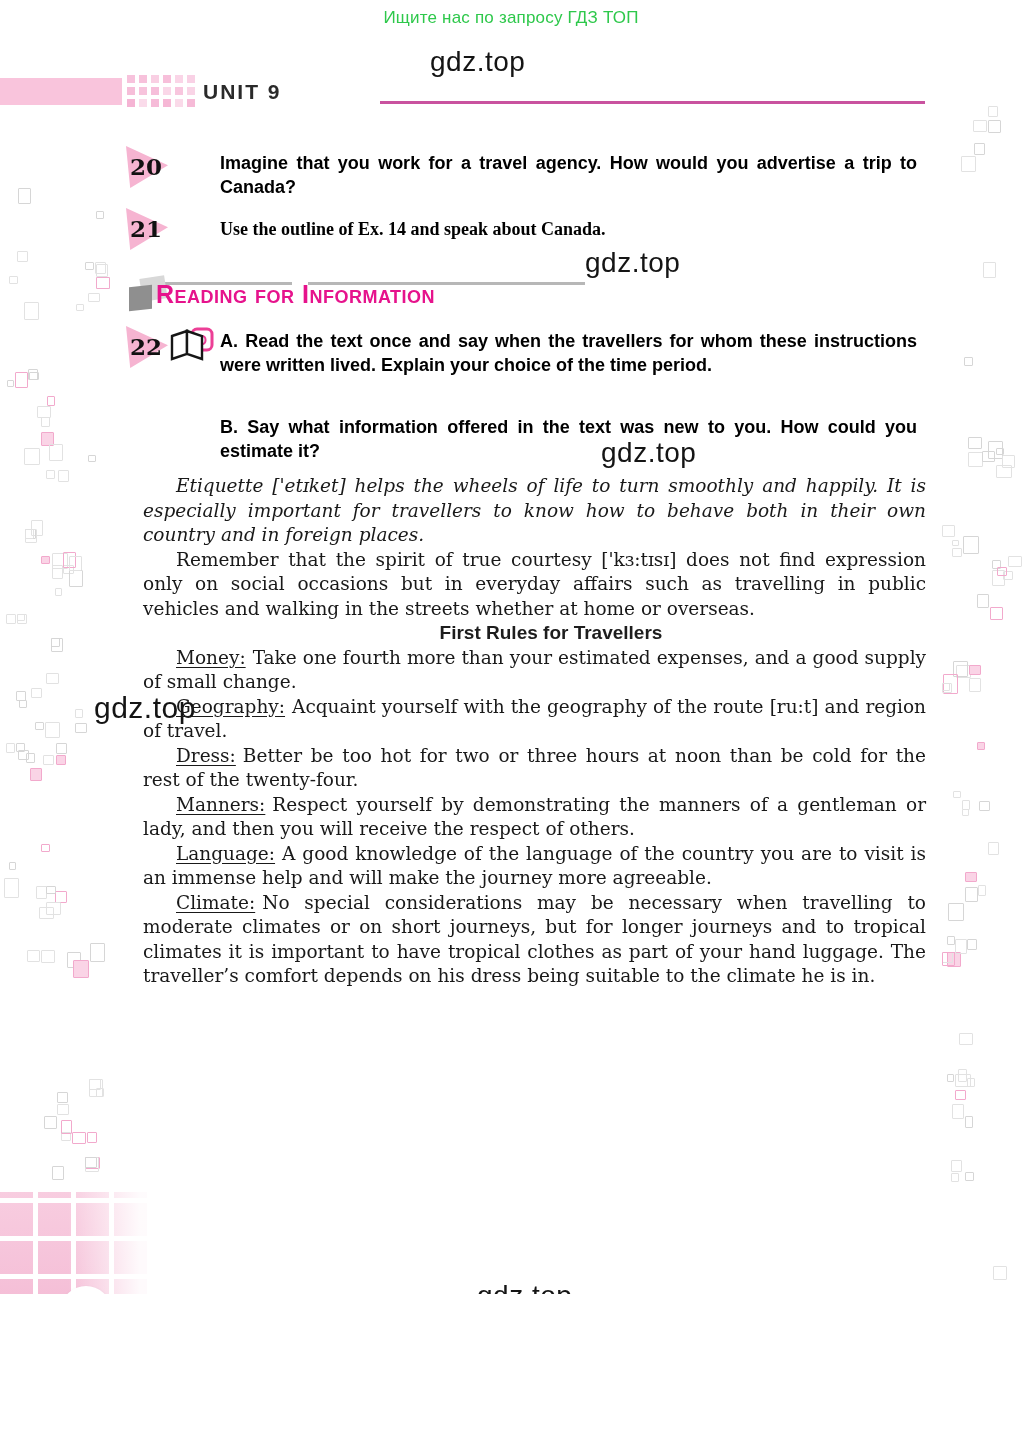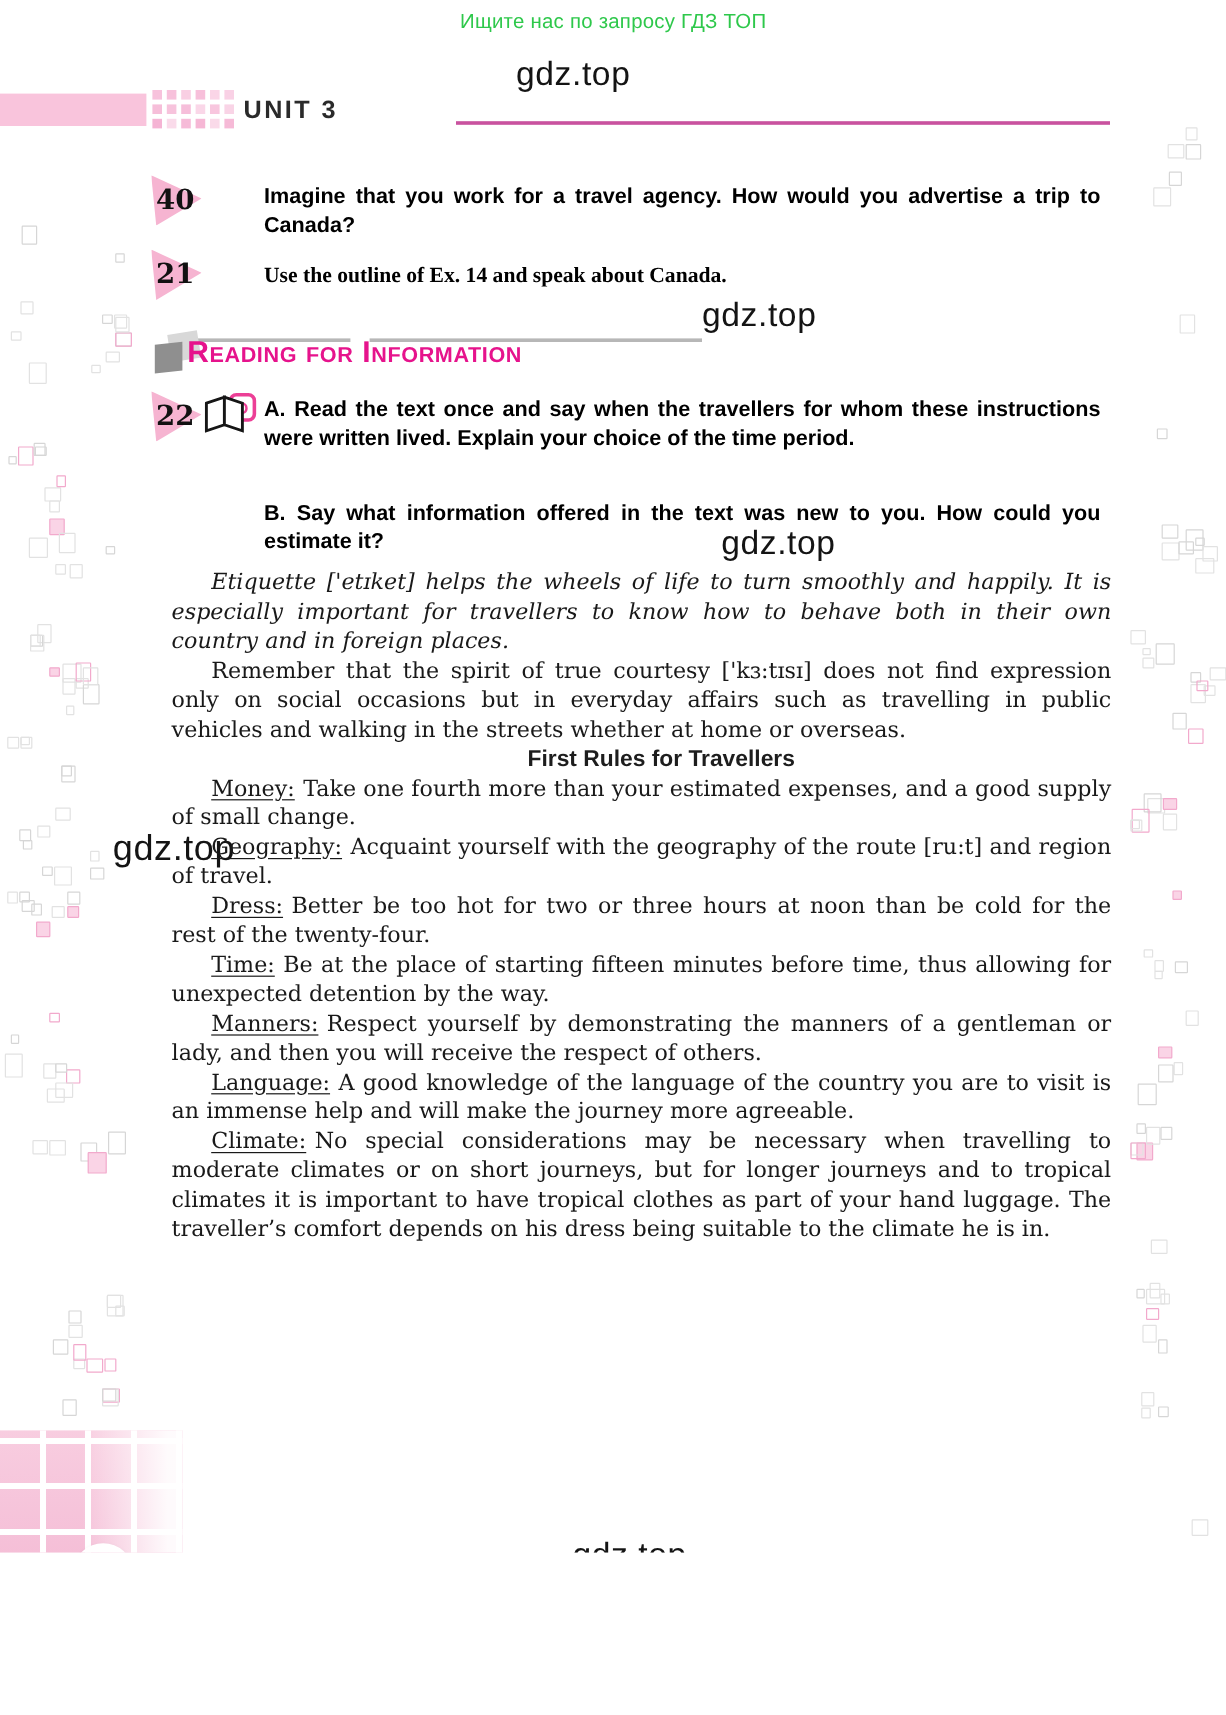--- a/index.html
+++ b/index.html
@@ -265,26 +265,26 @@
       <i style="left: 36px; top: 12px; opacity: 0.52;"></i>
       <i style="left: 48px; top: 12px; opacity: 0.75;"></i>
       <i style="left: 60px; top: 12px; opacity: 0.56;"></i>
       <i style="left: 0px; top: 24px; opacity: 0.98;"></i>
       <i style="left: 12px; top: 24px; opacity: 0.47;"></i>
       <i style="left: 24px; top: 24px; opacity: 0.89;"></i>
       <i style="left: 36px; top: 24px; opacity: 0.95;"></i>
       <i style="left: 48px; top: 24px; opacity: 0.49;"></i>
       <i style="left: 60px; top: 24px; opacity: 0.91;"></i>
     </div>
-  <div class="unit-title">UNIT 3</div>
+  <div class="unit-title">UNIT 9</div>
   <div class="mag-line top"></div>
 
   <div class="badge b20">
     <span class="tri"></span>
-    <span class="num">40</span>
+    <span class="num">20</span>
   </div>
   <div class="ex-text ex20">Imagine that you work for a travel agency. How would you adver­tise a trip to Canada?</div>
 
   <div class="badge b21">
     <span class="tri"></span>
     <span class="num">21</span>
   </div>
   <div class="ex-text ex21">Use the outline of Ex. 14 and speak about Canada.</div>
 
   <div class="gray-line s1"></div>
@@ -308,21 +308,20 @@
   <div class="ex-text ex22a">A. Read the text once and say when the travellers for whom these instructions were written lived. Explain your choice of the time period.</div>
   <div class="ex-text ex22b">B. Say what information offered in the text was new to you. How could you estimate it?</div>
 
   <div class="passage">
     <p class="ital">Etiquette ['etɪket] helps the wheels of life to turn smoothly and happily. It is especially important for travellers to know  how to behave both in their own country and in foreign places.</p>
     <p>Remember that the spirit of true courtesy ['kɜ:tɪsɪ] does not find expression only on social occasions but in everyday affairs such as travelling in public vehicles and walking in the streets whether at home or overseas.</p>
     <p class="rules-title">First Rules for Travellers</p>
     <p class="rule"><span class="rule-label">Money:</span><span>Take one fourth more than your estimated expenses, and a good supply of small change.</span></p>
     <p class="rule"><span class="rule-label">Geography:</span><span>Acquaint yourself with the geography of the route [ru:t] and region of travel.</span></p>
     <p class="rule"><span class="rule-label">Dress:</span><span>Better be too hot for two or three hours at noon than be cold for the rest of the twenty-four.</span></p>
-    <p class="rule"><span class="rule-label">Time:</span><span>Be at the place of starting fifteen minutes before time, thus allowing for unexpected detention by the way.</span></p>
     <p class="rule"><span class="rule-label">Manners:</span><span>Respect yourself by demonstrating the manners of a gentleman or lady, and then you will receive the respect of others.</span></p>
     <p class="rule"><span class="rule-label">Language:</span><span>A good knowledge of the language of the country you are to visit is an immense help and will make the journey more agreeable.</span></p>
     <p class="rule"><span class="rule-label">Climate:</span><span>No special considerations may be necessary when travelling to moderate climates or on short journeys, but for longer journeys and to tropical climates it is important to have tropical clothes as part of your hand luggage. The traveller’s comfort depends on his dress being suitable to the climate he is in.</span></p>
   </div>
 
   <div class="grid-deco"></div>
   <div class="page-circle">
     <span class="page-number">178</span>
   </div>
   <div class="mag-line bottom"></div>

